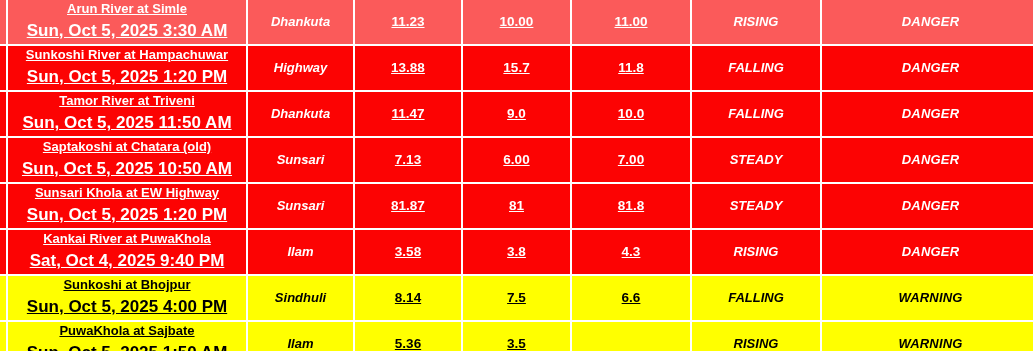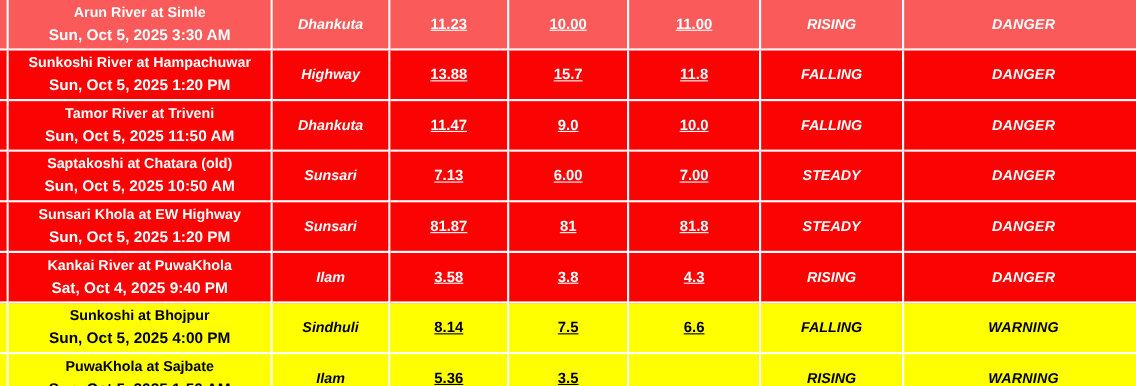--- a/index.html
+++ b/index.html
@@ -42,24 +42,24 @@
   col.c-warn    { width: 109px; }
   col.c-danger  { width: 120px; }
   col.c-trend   { width: 130px; }
   col.c-status  { width: 219px; }
 
   tr.row-danger  td { background: #fc0303; color: #ffffff; }
   tr.row-danger-hl td { background: #fb5a5a; color: #ffffff; }
   tr.row-warning td { background: #ffff00; color: #000000; }
 
   td.gutter { border-right: 2px solid #ffffff; }
-  td.station { font-size: 12.5px; }
+  td.station { font-size: 12.5px; text-decoration: underline; }
   td.station .line { display: block; }
   td.station .name { font-size: 13px; }
-  td.station .time { font-size: 14px; }
+  td.station .time { font-size: 17px; }
   td.district, td.trend, td.status { font-size: 13px; font-style: italic; }
   td.num { font-size: 13.5px; text-decoration: underline; }
   td.status { letter-spacing: 0.2px; }
   tr td { height: 44px; }
 </style>
 </head>
 <body>
 
 <table id="river-table">
   <colgroup>

